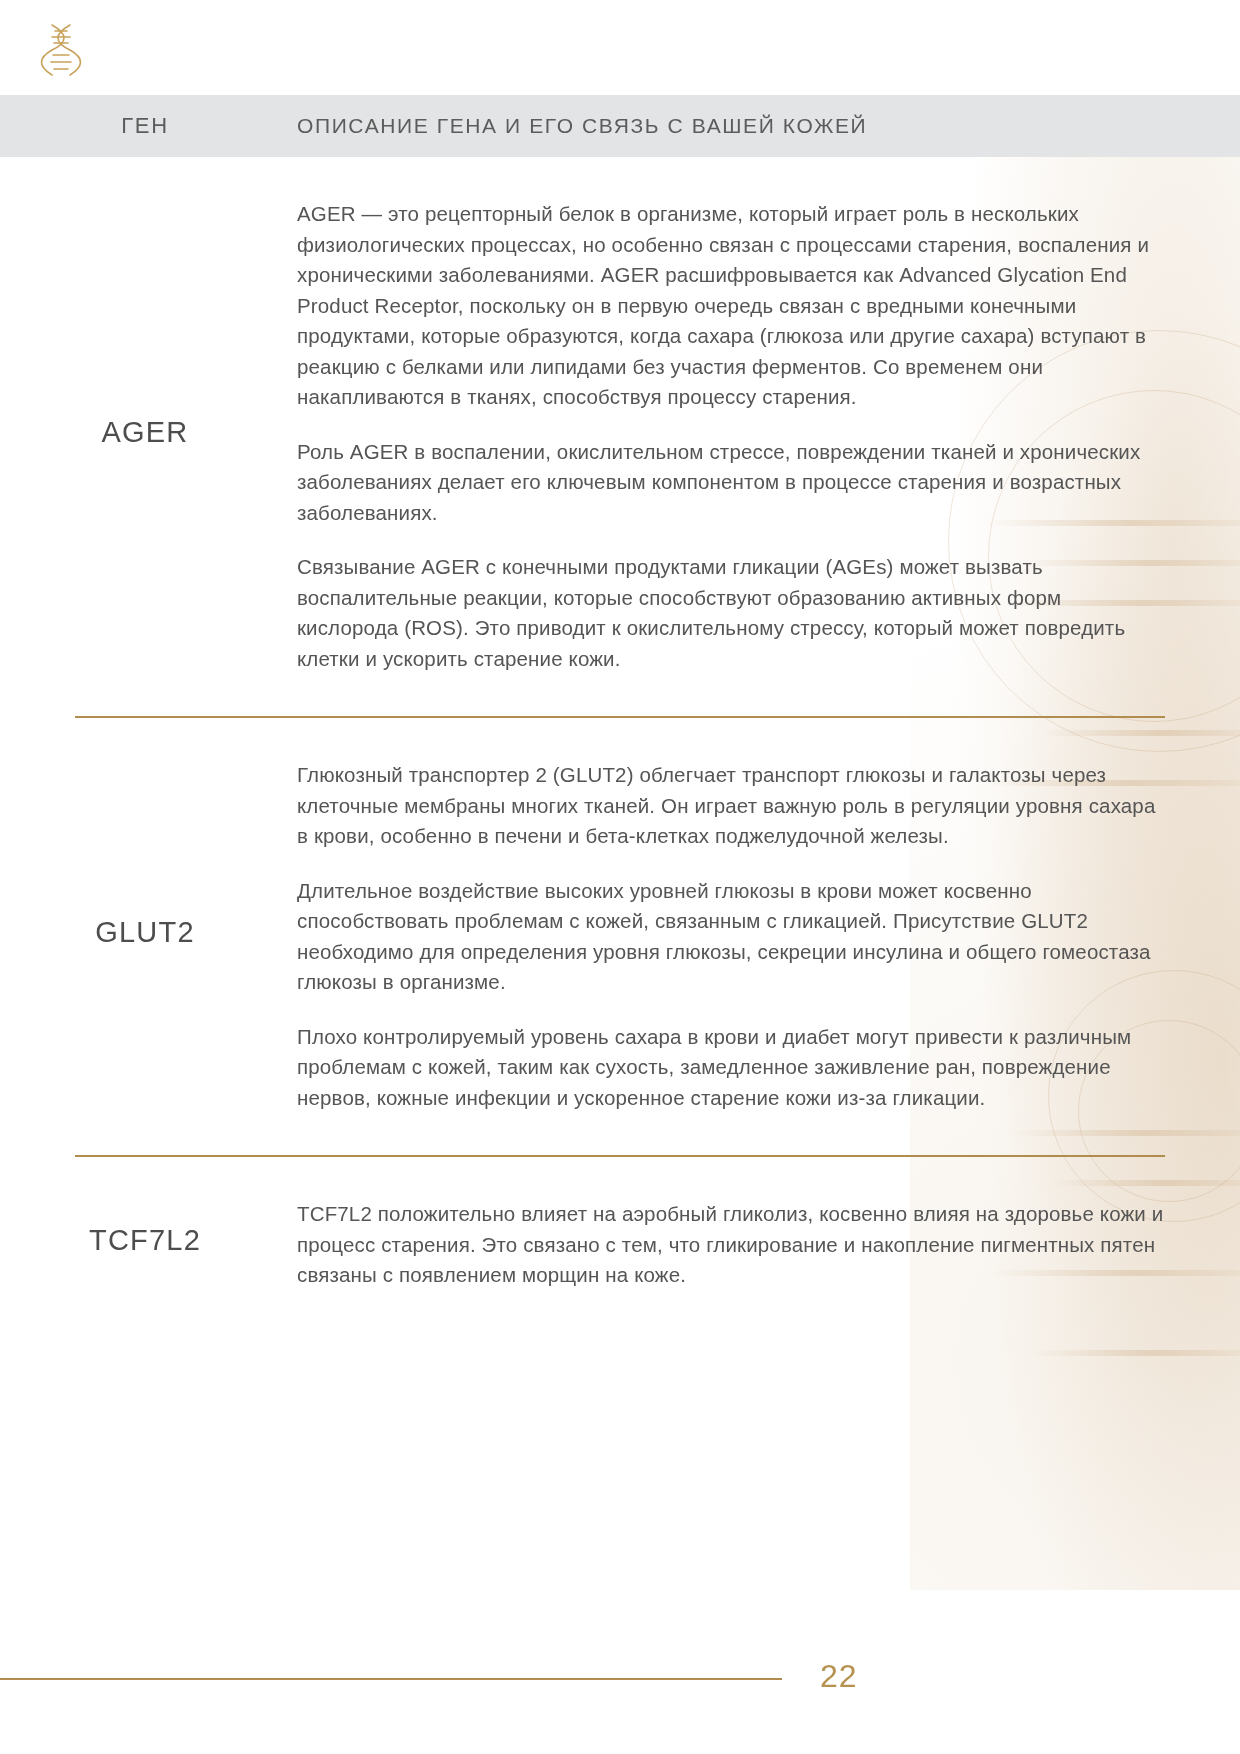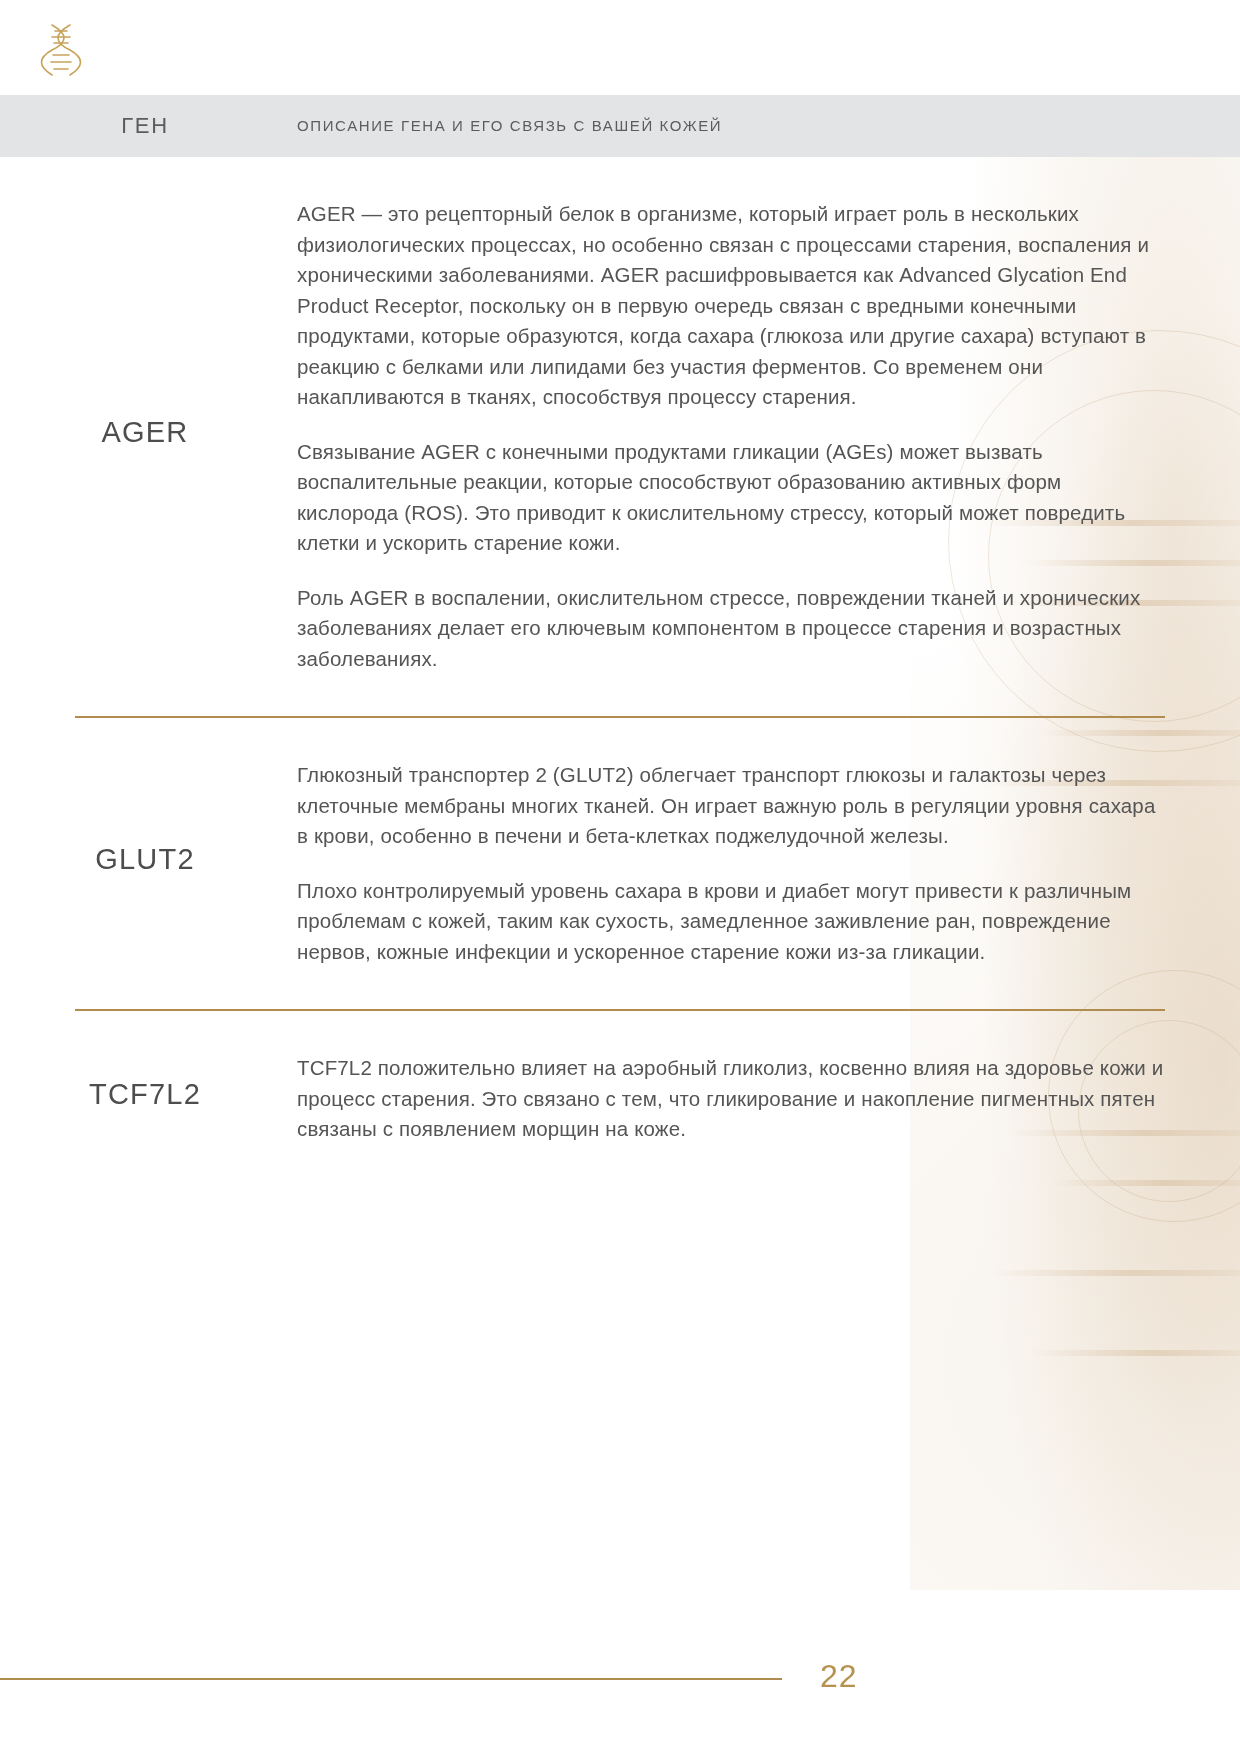--- a/index.html
+++ b/index.html
@@ -82,21 +82,21 @@
     color: #5c5c5c;
     font-weight: 400;
   }
   .table-head .col-desc {
     position: absolute;
     left: 290px;
     top: 0;
     right: 0;
     height: 62px;
     line-height: 62px;
-    font-size: 15px;
+    font-size: 21px;
     letter-spacing: 1.6px;
     color: #5c5c5c;
     padding-left: 7px;
   }
 
   .content {
     position: relative;
     z-index: 2;
   }
 
@@ -200,31 +200,32 @@
   <div class="col-gene">ГЕН</div>
   <div class="col-desc">ОПИСАНИЕ ГЕНА И ЕГО СВЯЗЬ С ВАШЕЙ КОЖЕЙ</div>
 </div>
 
 <div class="content">
 
   <div class="gene-row">
     <div class="gene-name-cell">AGER</div>
     <div class="gene-desc-cell">
       <p>AGER — это рецепторный белок в организме, который играет роль в нескольких физиологических процессах, но особенно связан с процессами старения, воспаления и хроническими заболеваниями. AGER расшифровывается как Advanced Glycation End Product Receptor, поскольку он в первую очередь связан с вредными конечными продуктами, которые образуются, когда сахара (глюкоза или другие сахара) вступают в реакцию с белками или липидами без участия ферментов. Со временем они накапливаются в тканях, способствуя процессу старения.</p>
+      <p>Роль AGER в воспалении, окислительном стрессе, повреждении тканей и хронических заболеваниях делает его ключевым компонентом в процессе старения и возрастных заболеваниях.</p>
       <p>Связывание AGER с конечными продуктами гликации (AGEs) может вызвать воспалительные реакции, которые способствуют образованию активных форм кислорода (ROS). Это приводит к окислительному стрессу, который может повредить клетки и ускорить старение кожи.</p>
-      <p>Роль AGER в воспалении, окислительном стрессе, повреждении тканей и хронических заболеваниях делает его ключевым компонентом в процессе старения и возрастных заболеваниях.</p>
     </div>
   </div>
 
   <div class="divider"></div>
 
   <div class="gene-row">
     <div class="gene-name-cell">GLUT2</div>
     <div class="gene-desc-cell">
       <p>Глюкозный транспортер 2 (GLUT2) облегчает транспорт глюкозы и галактозы через клеточные мембраны многих тканей. Он играет важную роль в регуляции уровня сахара в крови, особенно в печени и бета-клетках поджелудочной железы.</p>
+      <p>Длительное воздействие высоких уровней глюкозы в крови может косвенно способствовать проблемам с кожей, связанным с гликацией. Присутствие GLUT2 необходимо для определения уровня глюкозы, секреции инсулина и общего гомеостаза глюкозы в организме.</p>
       <p>Плохо контролируемый уровень сахара в крови и диабет могут привести к различным проблемам с кожей, таким как сухость, замедленное заживление ран, повреждение нервов, кожные инфекции и ускоренное старение кожи из-за гликации.</p>
     </div>
   </div>
 
   <div class="divider"></div>
 
   <div class="gene-row">
     <div class="gene-name-cell">TCF7L2</div>
     <div class="gene-desc-cell">
       <p>TCF7L2 положительно влияет на аэробный гликолиз, косвенно влияя на здоровье кожи и процесс старения. Это связано с тем, что гликирование и накопление пигментных пятен связаны с появлением морщин на коже.</p>

